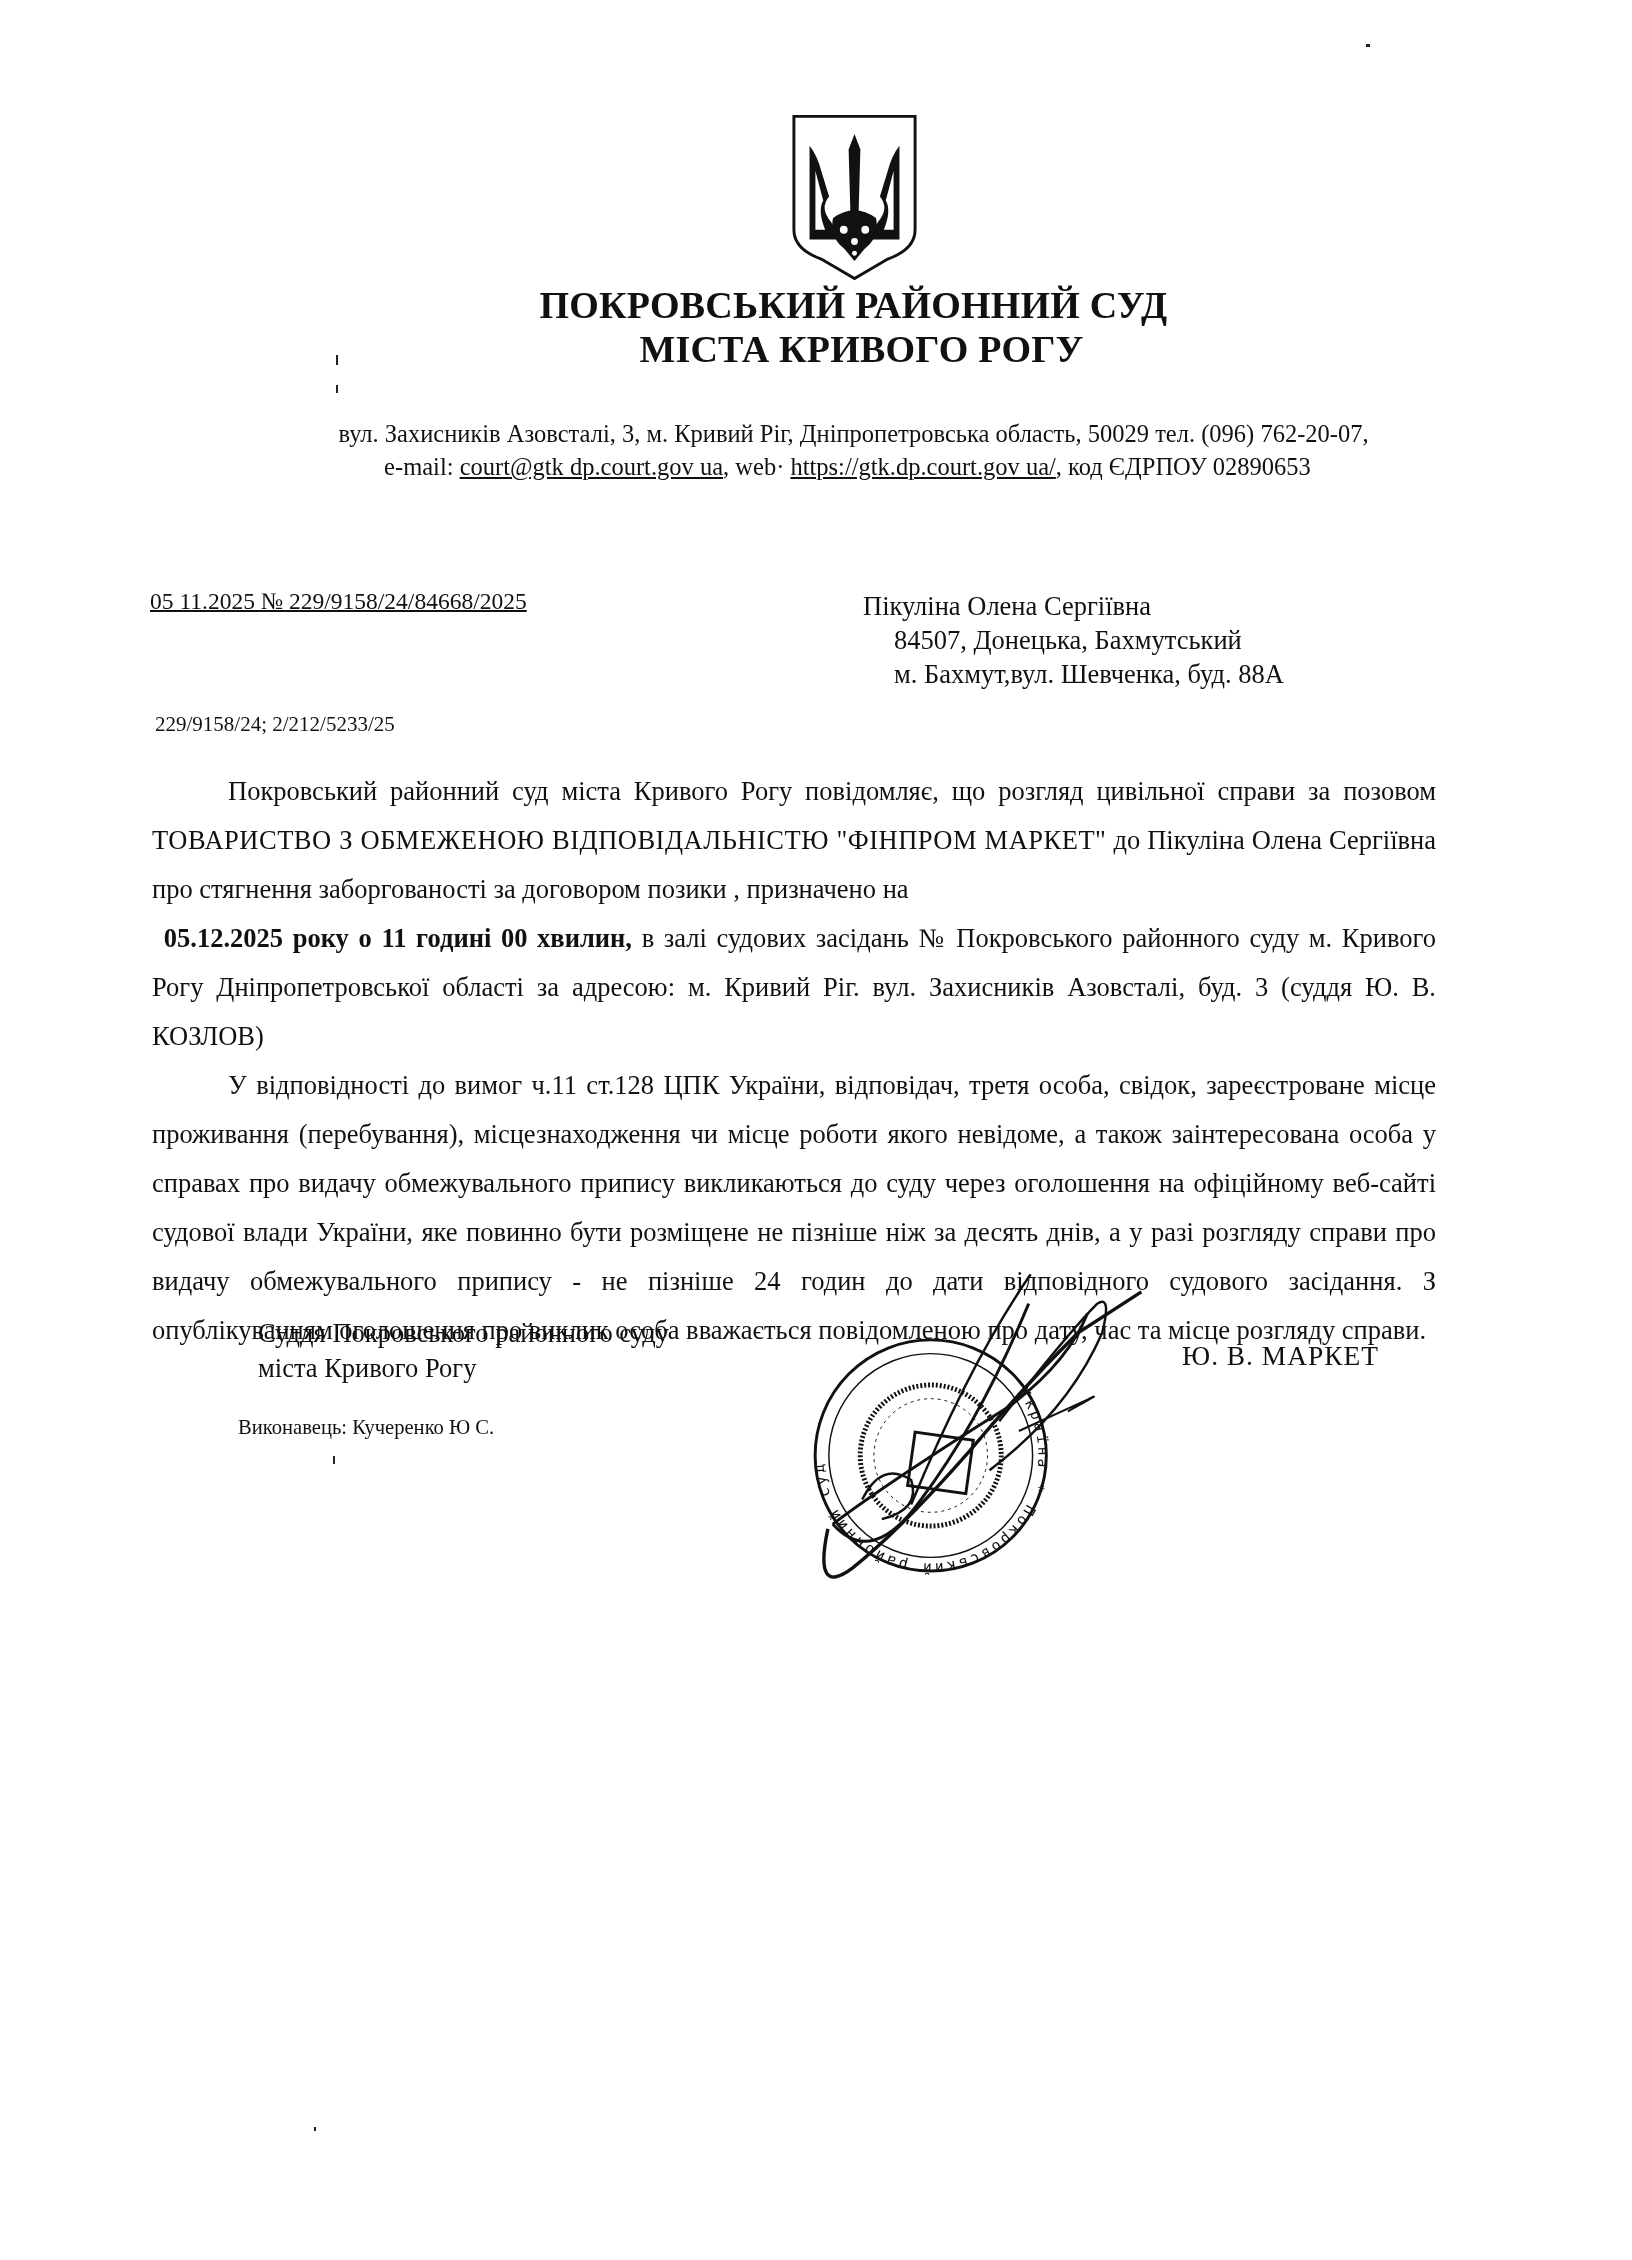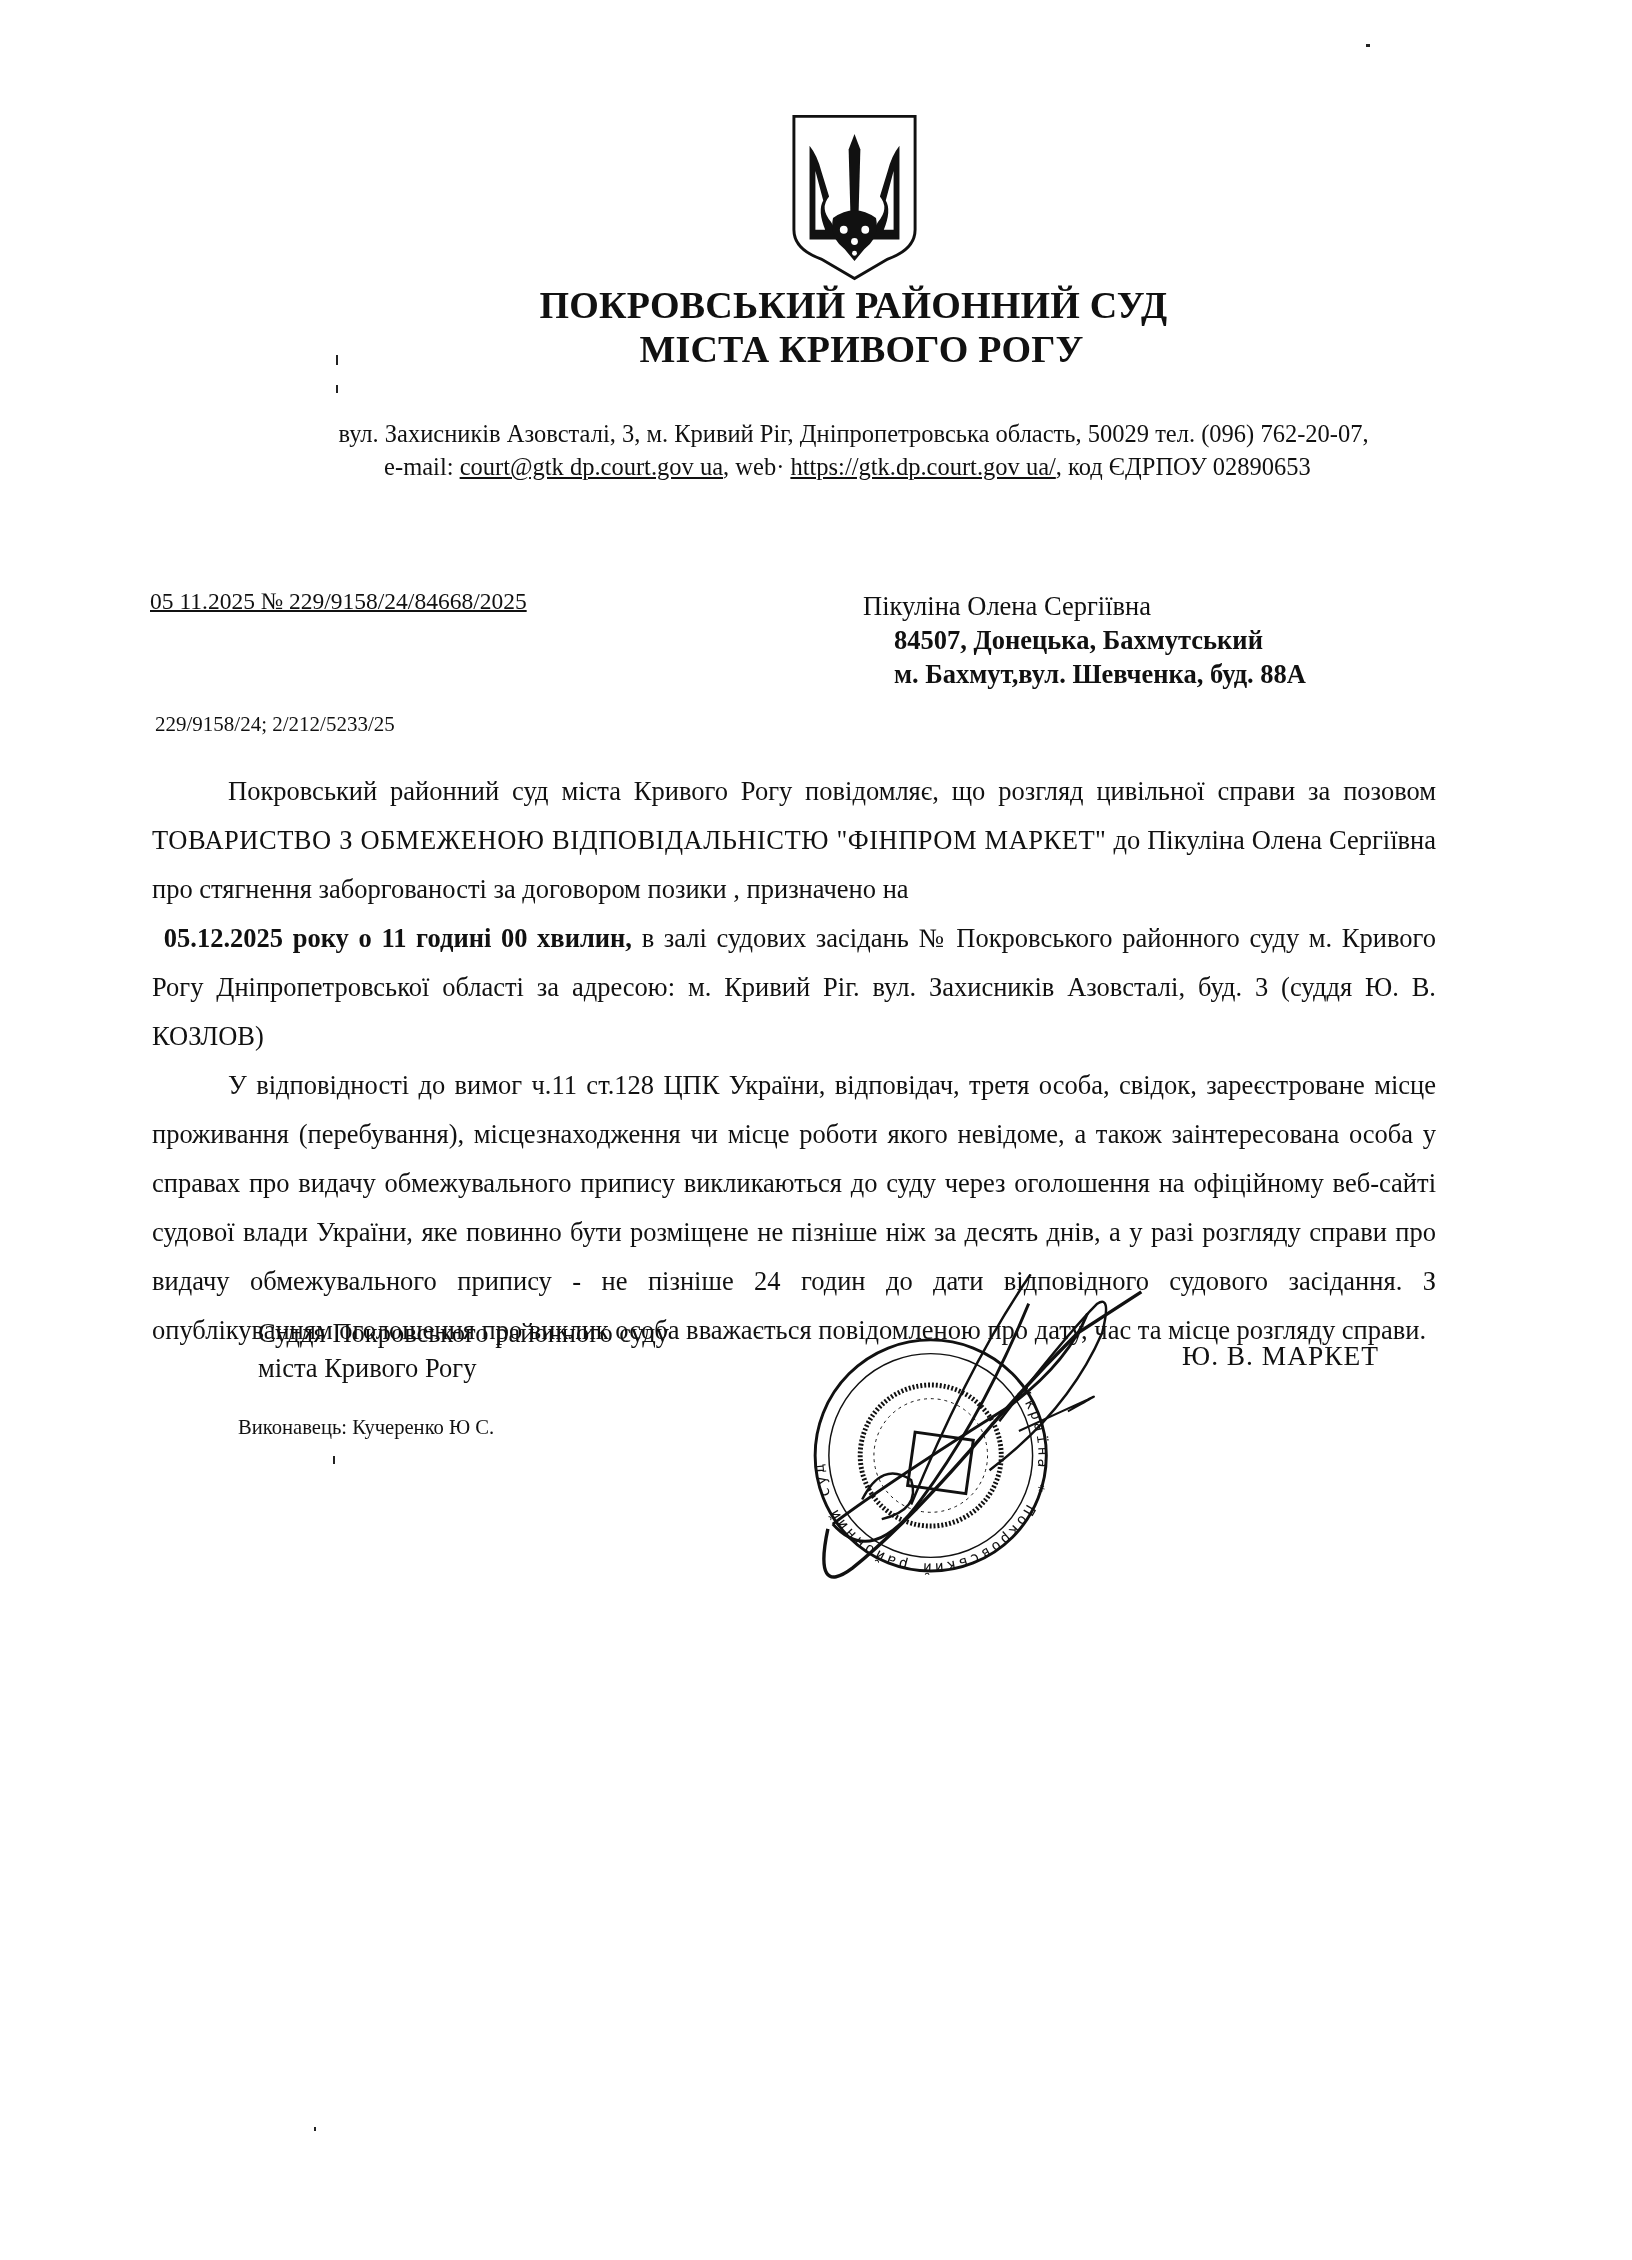--- a/index.html
+++ b/index.html
@@ -30,21 +30,21 @@
     .contacts.l2 { top: 450px; left: 31px; }
     .contacts u { text-decoration: underline; }
     .ref {
       left: 150px; top: 588px; font-size: 23.5px;
       text-decoration: underline; text-decoration-thickness: 2px;
     }
     .ref2 { left: 155px; top: 712px; font-size: 21px; }
     .addressee {
       left: 863px; top: 589px; font-size: 26.5px; line-height: 34px;
     }
-    .addressee .ind { padding-left: 31px; display: block; font-weight: bold; }
+    .addressee .ind { padding-left: 31px; display: block; }
     .body-text {
       left: 152px; top: 767px; width: 1284px;
       font-size: 26.5px; line-height: 49px;
       text-align: justify;
     }
     .body-text p { margin: 0; text-indent: 76px; text-align: justify; }
     .body-text b { font-weight: bold; }
     .body-text .caps { letter-spacing: 0.5px; }
     .sig-left {
       left: 235px; top: 1316px; font-size: 26.5px; line-height: 35px; margin-left: 23px;

